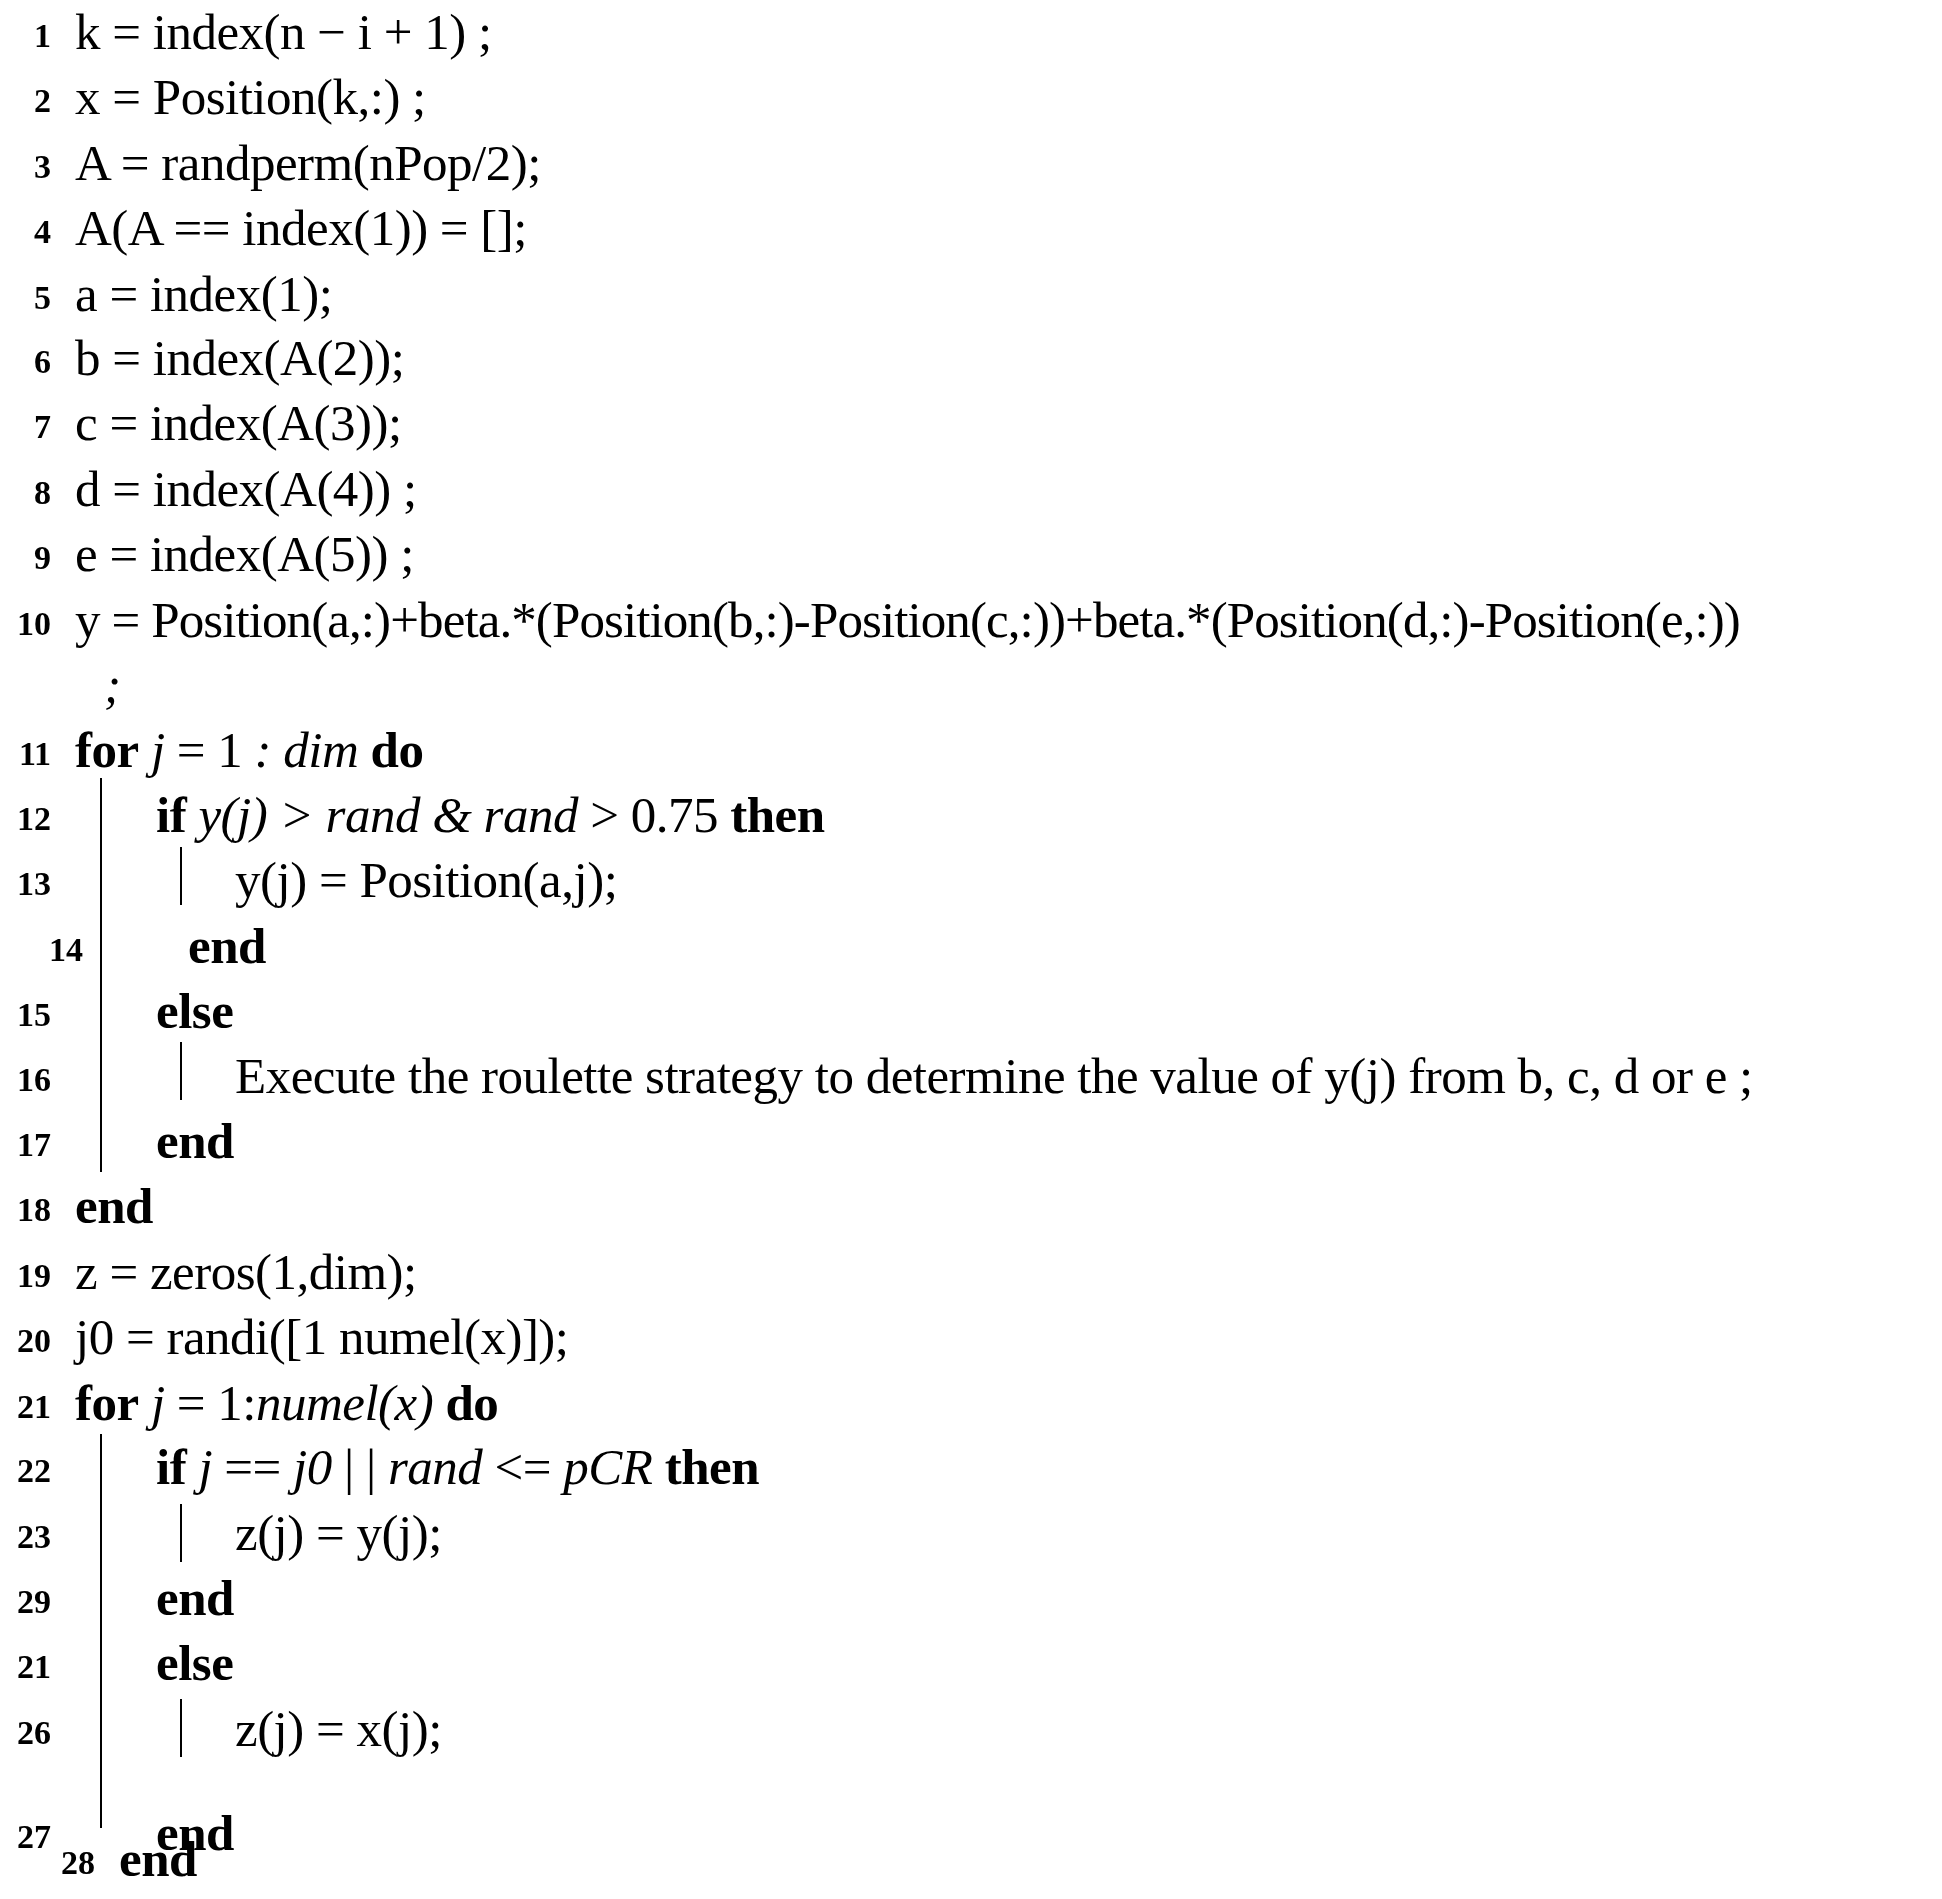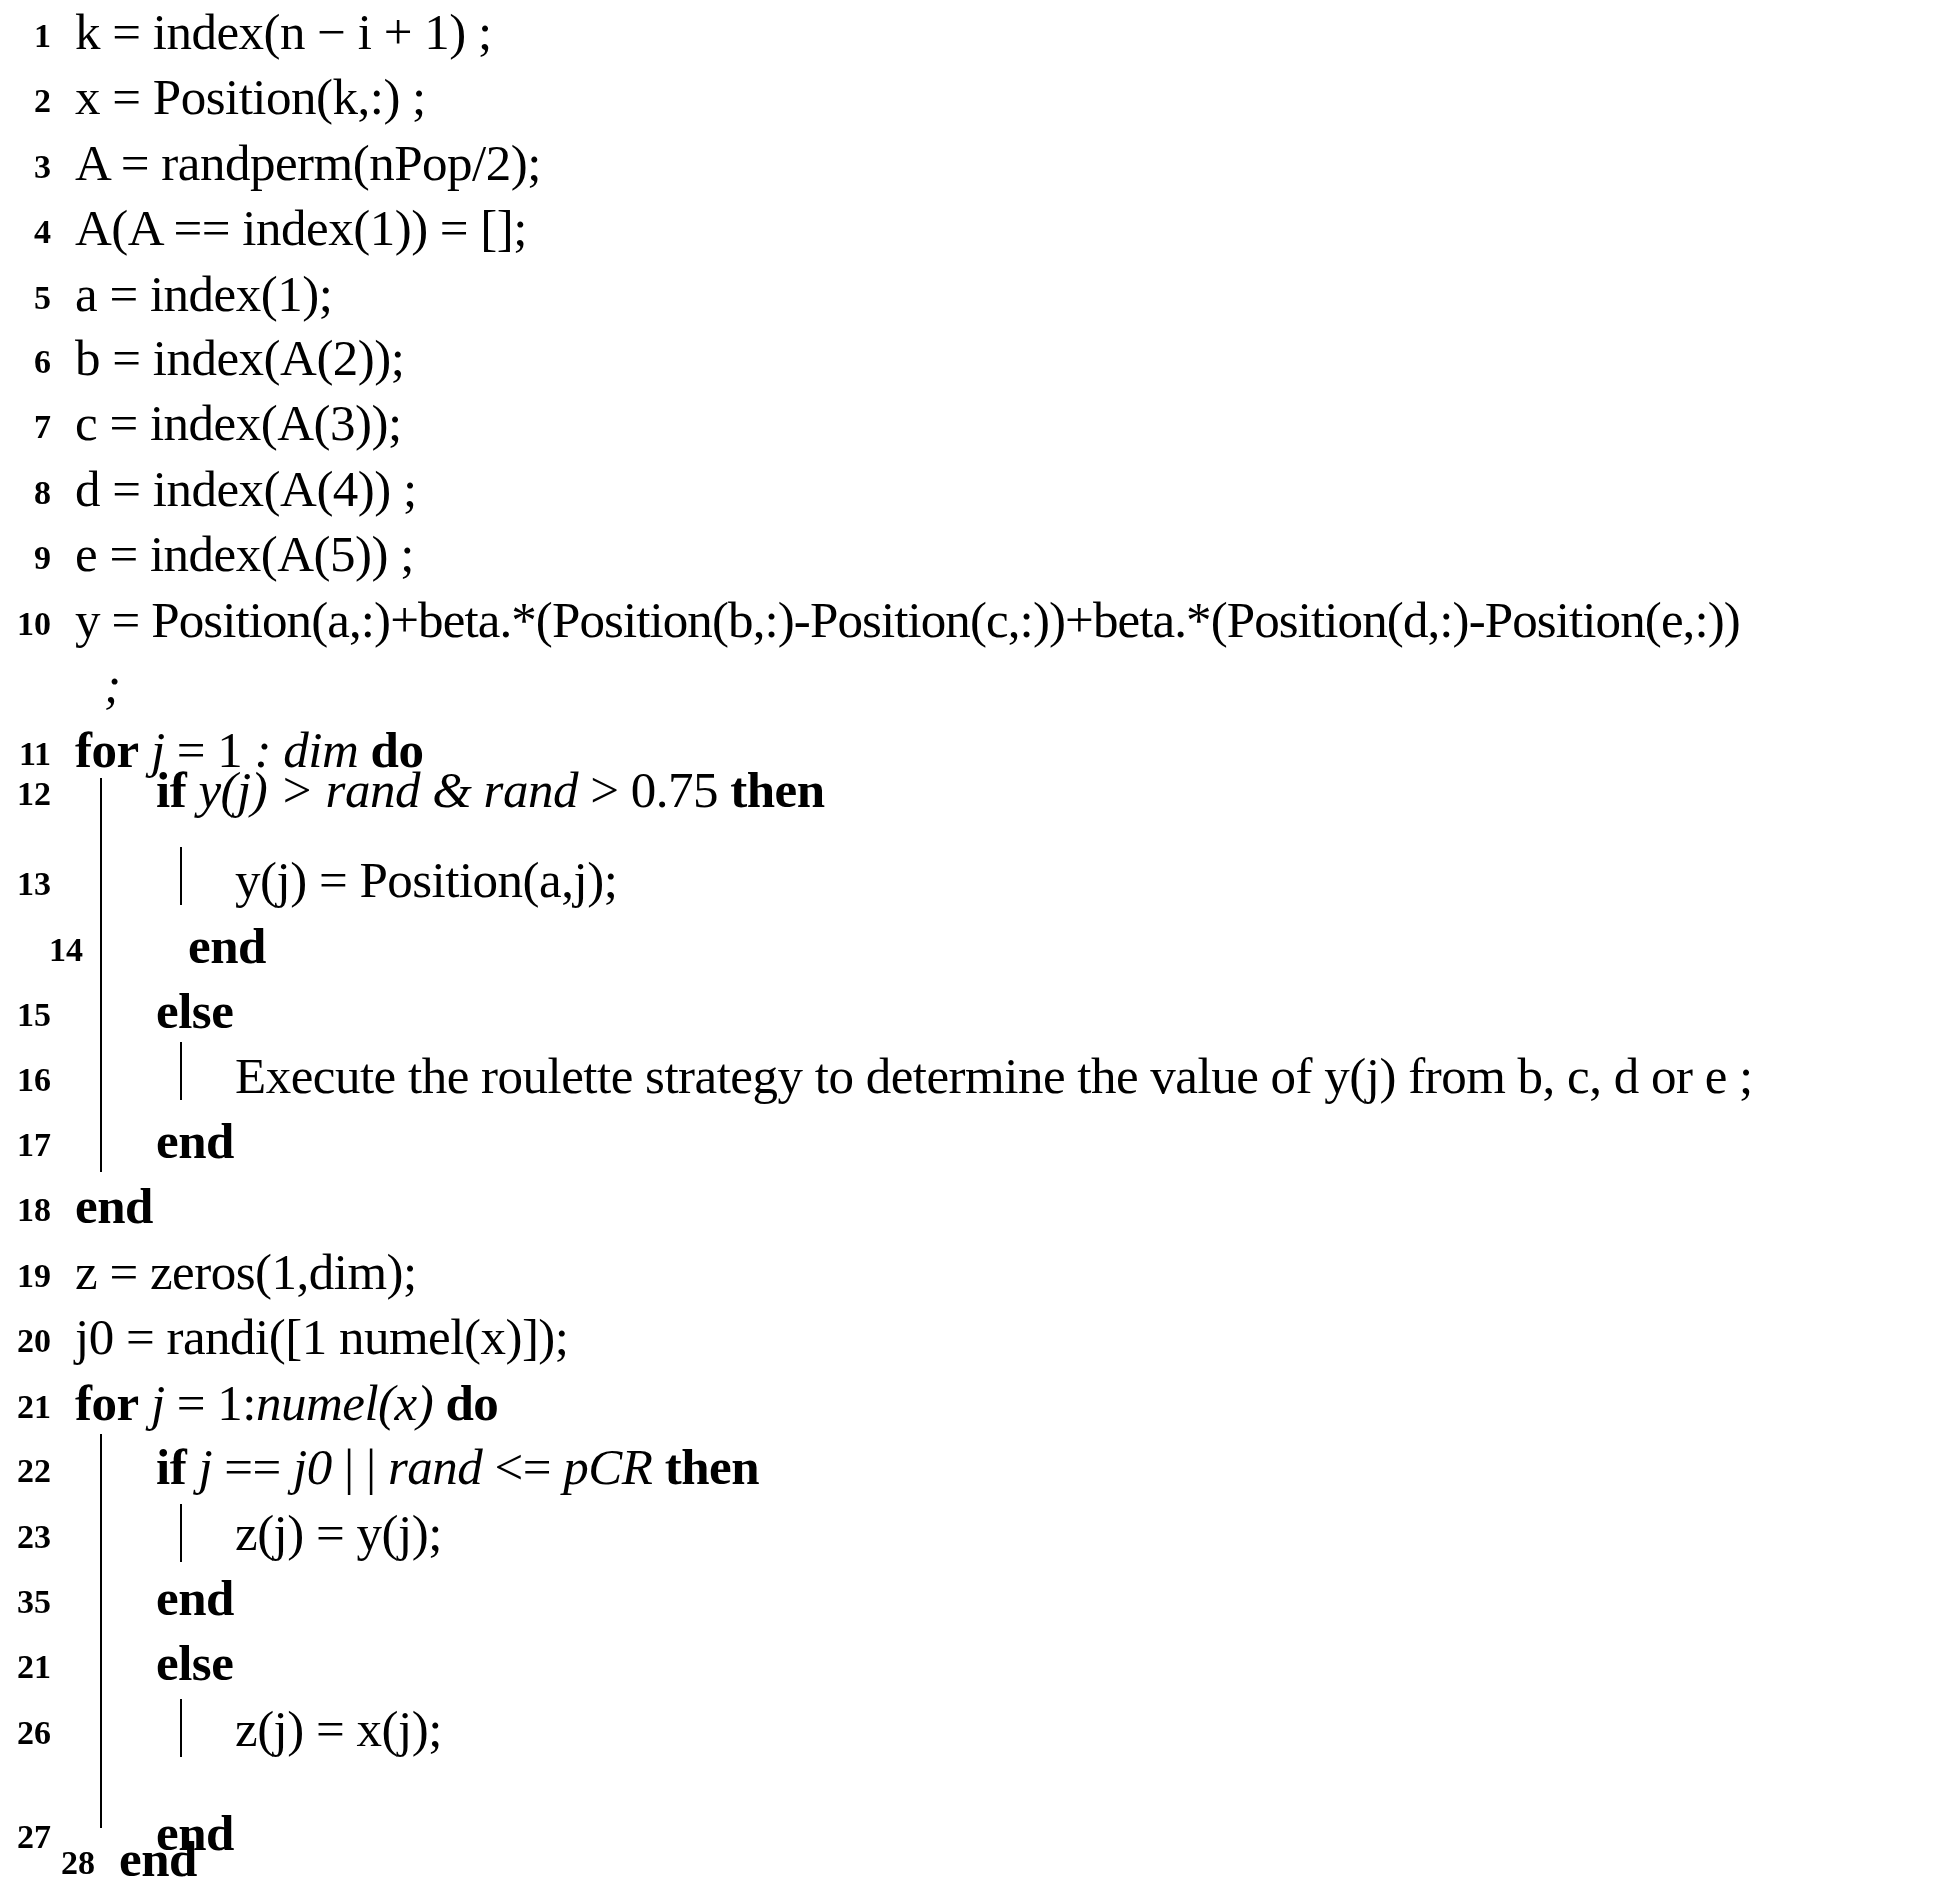--- a/index.html
+++ b/index.html
@@ -95,21 +95,21 @@
 
   <div class="row" style="top:653px;">
     <span class="code wrap">;</span>
   </div>
 
   <div class="row" style="top:718px;">
     <span class="ln">11</span>
     <span class="code lvl0"><span class="kw">for</span> <span class="it">j</span><span> = 1 </span><span class="it">: dim</span> <span class="kw">do</span></span>
   </div>
 
-  <div class="row" style="top:758px;">
+  <div class="row" style="top:783px;">
     <span class="ln">12</span>
     <span class="code lvl1"><span class="kw">if</span> <span class="it">y(j) &gt; rand &amp; rand</span><span> &gt; 0.75 </span><span class="kw">then</span></span>
   </div>
 
   <div class="row" style="top:848px;">
     <span class="ln">13</span>
     <span class="code lvl2">y(j) = Position(a,j);</span>
   </div>
 
   <div class="row" style="top:914px;margin-left:32px;">
@@ -156,21 +156,21 @@
     <span class="ln">22</span>
     <span class="code lvl1"><span class="kw">if</span> <span class="it">j</span><span> == </span><span class="it">j0</span><span> | | </span><span class="it">rand</span><span> &lt;= </span><span class="it">pCR</span> <span class="kw">then</span></span>
   </div>
 
   <div class="row" style="top:1501px;">
     <span class="ln">23</span>
     <span class="code lvl2">z(j) = y(j);</span>
   </div>
 
   <div class="row" style="top:1566px;">
-    <span class="ln">35</span>
+    <span class="ln">29</span>
     <span class="code lvl1 kw">end</span>
   </div>
 
   <div class="row" style="top:1631px;">
     <span class="ln">21</span>
     <span class="code lvl1 kw">else</span>
   </div>
 
   <div class="row" style="top:1697px;">
     <span class="ln">26</span>

